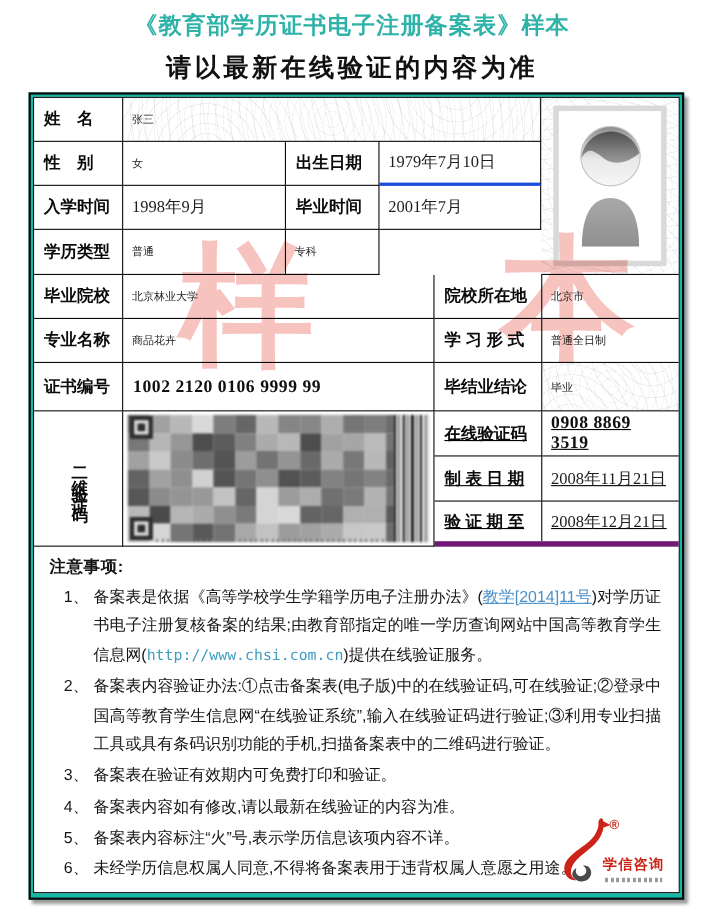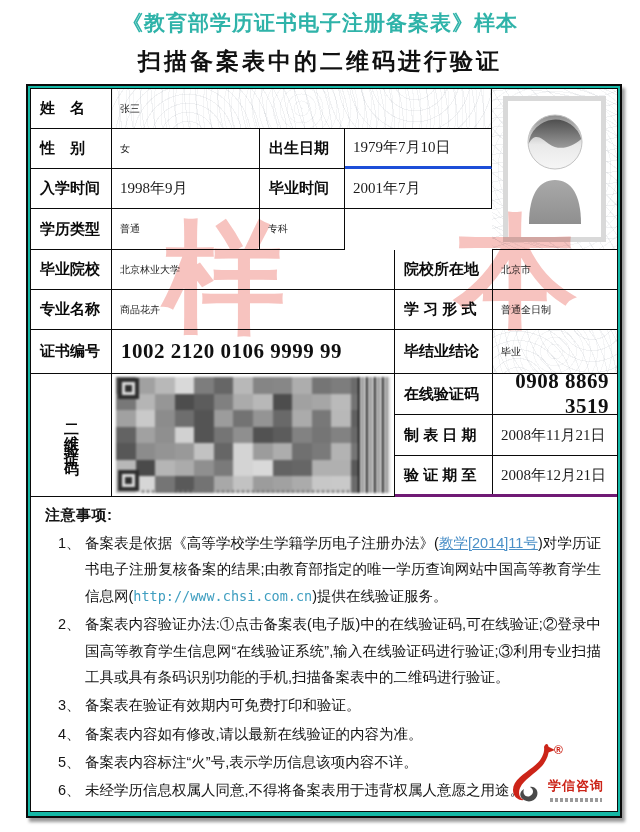--- a/index.html
+++ b/index.html
@@ -27,21 +27,21 @@
   .secB { display:grid; grid-template-columns:81px 283px 98px 1fr; grid-template-rows:40px 40px 44px; }
   .secC { display:grid; grid-template-columns:81px 283px 1fr; grid-template-rows:123px; }
 
   .cell {
     border-right:1px solid #0a0a0a; border-bottom:1px solid #0a0a0a;
     display:flex; align-items:center; padding:0 8px; overflow:hidden; background:transparent;
   }
   .no-br { border-right:none; }
   .label { font-weight:700; font-size:15px; color:#0a0a0a; padding-left:9px; white-space:nowrap; }
   .value { font-family:"DejaVu Serif", serif; font-size:10px; color:#1c1c1c; }
-  .value-num { font-family:"Liberation Serif", serif; font-weight:700; font-size:21px; color:#101010; letter-spacing:.5px;text-align:right; }
+  .value-num { font-family:"Liberation Serif", serif; font-weight:700; font-size:16px; color:#101010; letter-spacing:.5px; }
   .value-date { font-family:"Liberation Serif", serif; font-size:15px; color:#1c1c1c; }
 
   .guilloche {
     background-image:
       repeating-radial-gradient(circle at 20% 130%, rgba(110,120,135,.10) 0 1px, transparent 1px 9px),
       repeating-radial-gradient(circle at 80% -30%, rgba(110,120,135,.10) 0 1px, transparent 1px 11px),
       repeating-radial-gradient(circle at 50% 50%,  rgba(110,120,135,.07) 0 1px, transparent 1px 7px);
   }
 
   .span-value { grid-column:2 / 5; }
@@ -65,21 +65,21 @@
   }
   .finder { position:absolute; width:21px; height:21px; border:4px solid #2e2e2e; background:#ddd; }
   .finder::after { content:""; position:absolute; inset:3px; background:#2e2e2e; }
   .finder-tl { left:2px; top:1px; }
   .finder-bl { left:2px; bottom:2px; }
   .dotrow {
     position:absolute; left:26px; right:40px; bottom:0; height:3px;
     background:repeating-linear-gradient(90deg,#777 0 2px,transparent 2px 5px);
   }
 
-  .qr-right { display:grid; grid-template-columns:98px 1fr; grid-template-rows:41px 41px 1fr; border-bottom:3px solid #701a75; }
+  .qr-right { display:grid; grid-template-columns:98px 1fr; grid-template-rows:41px 41px 1fr; border-bottom:5px solid #701a75;text-decoration:underline; }
   .qr-right .cell { border-bottom:1px solid #0a0a0a; }
   .qr-right .row-last { border-bottom:none; }
 
   .notice { padding:9px 16px 0 14px; height:316px; position:relative; color:#141414; }
   .notice-title { font-weight:700; font-size:15px; margin-bottom:5px; letter-spacing:.5px; }
   .notice-item { display:flex; margin-bottom:2px; font-size:14.5px; line-height:1.82; text-align:justify; }
   .notice-num { flex:0 0 27px; margin-left:13px; white-space:nowrap; }
   .notice-text { flex:1; }
   .link { color:#4a8fc7; text-decoration:underline; cursor:pointer; }
   .url { color:#3f9ec0; font-family:"DejaVu Sans Mono", monospace; font-size:13.5px; cursor:pointer; }
@@ -103,21 +103,21 @@
     position:absolute; right:2px; bottom:3px; width:52px; height:4px;
     background:repeating-linear-gradient(90deg,#9a9a9a 0 3px,transparent 3px 5px);
   }
 </style>
 </head>
 <body>
 
 <div class="sheet">
 
   <div class="title-sample">《教育部学历证书电子注册备案表》样本</div>
-  <div class="title-main">扫描备案表中的二维码进行验证</div>
+  <div class="title-main">请以最新在线验证的内容为准</div>
 
   <div class="form">
     <div class="form-inner">
 
       <div class="secA">
         <div class="cell label">姓　名</div>
         <div class="cell value span-value guilloche">张三</div>
 
         <div class="cell photo-cell guilloche">
           <div class="photo-frame">

